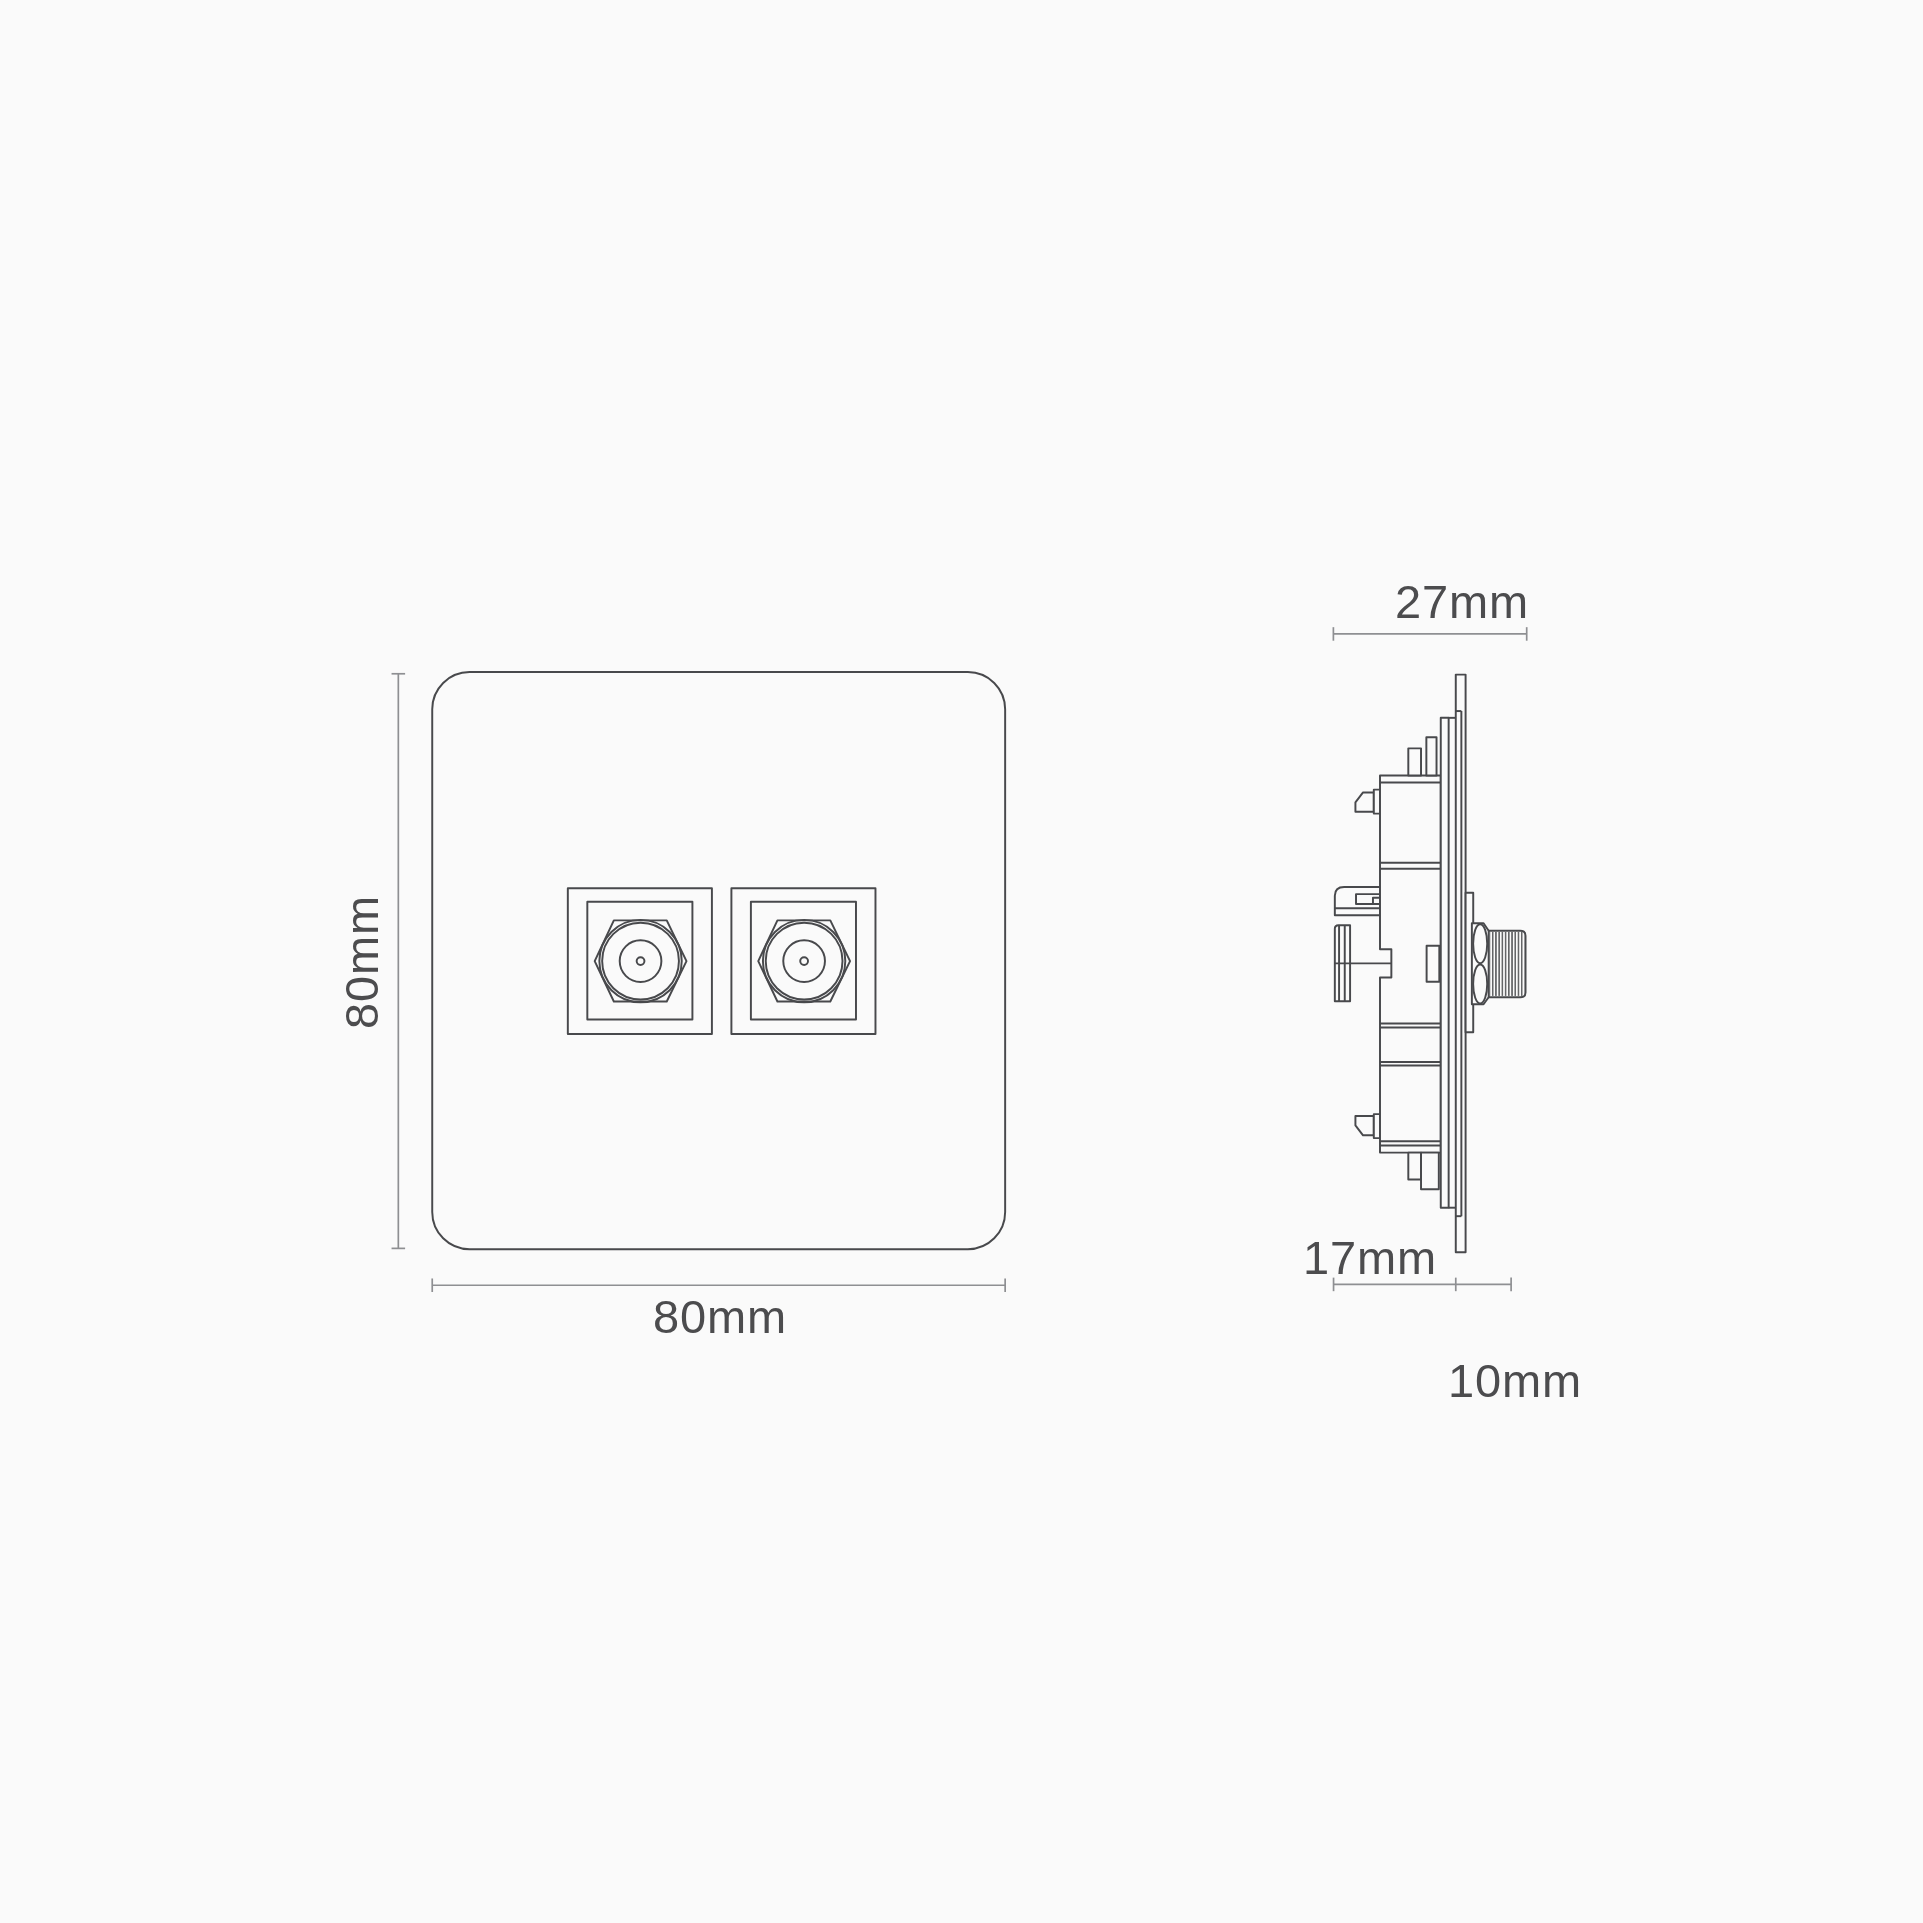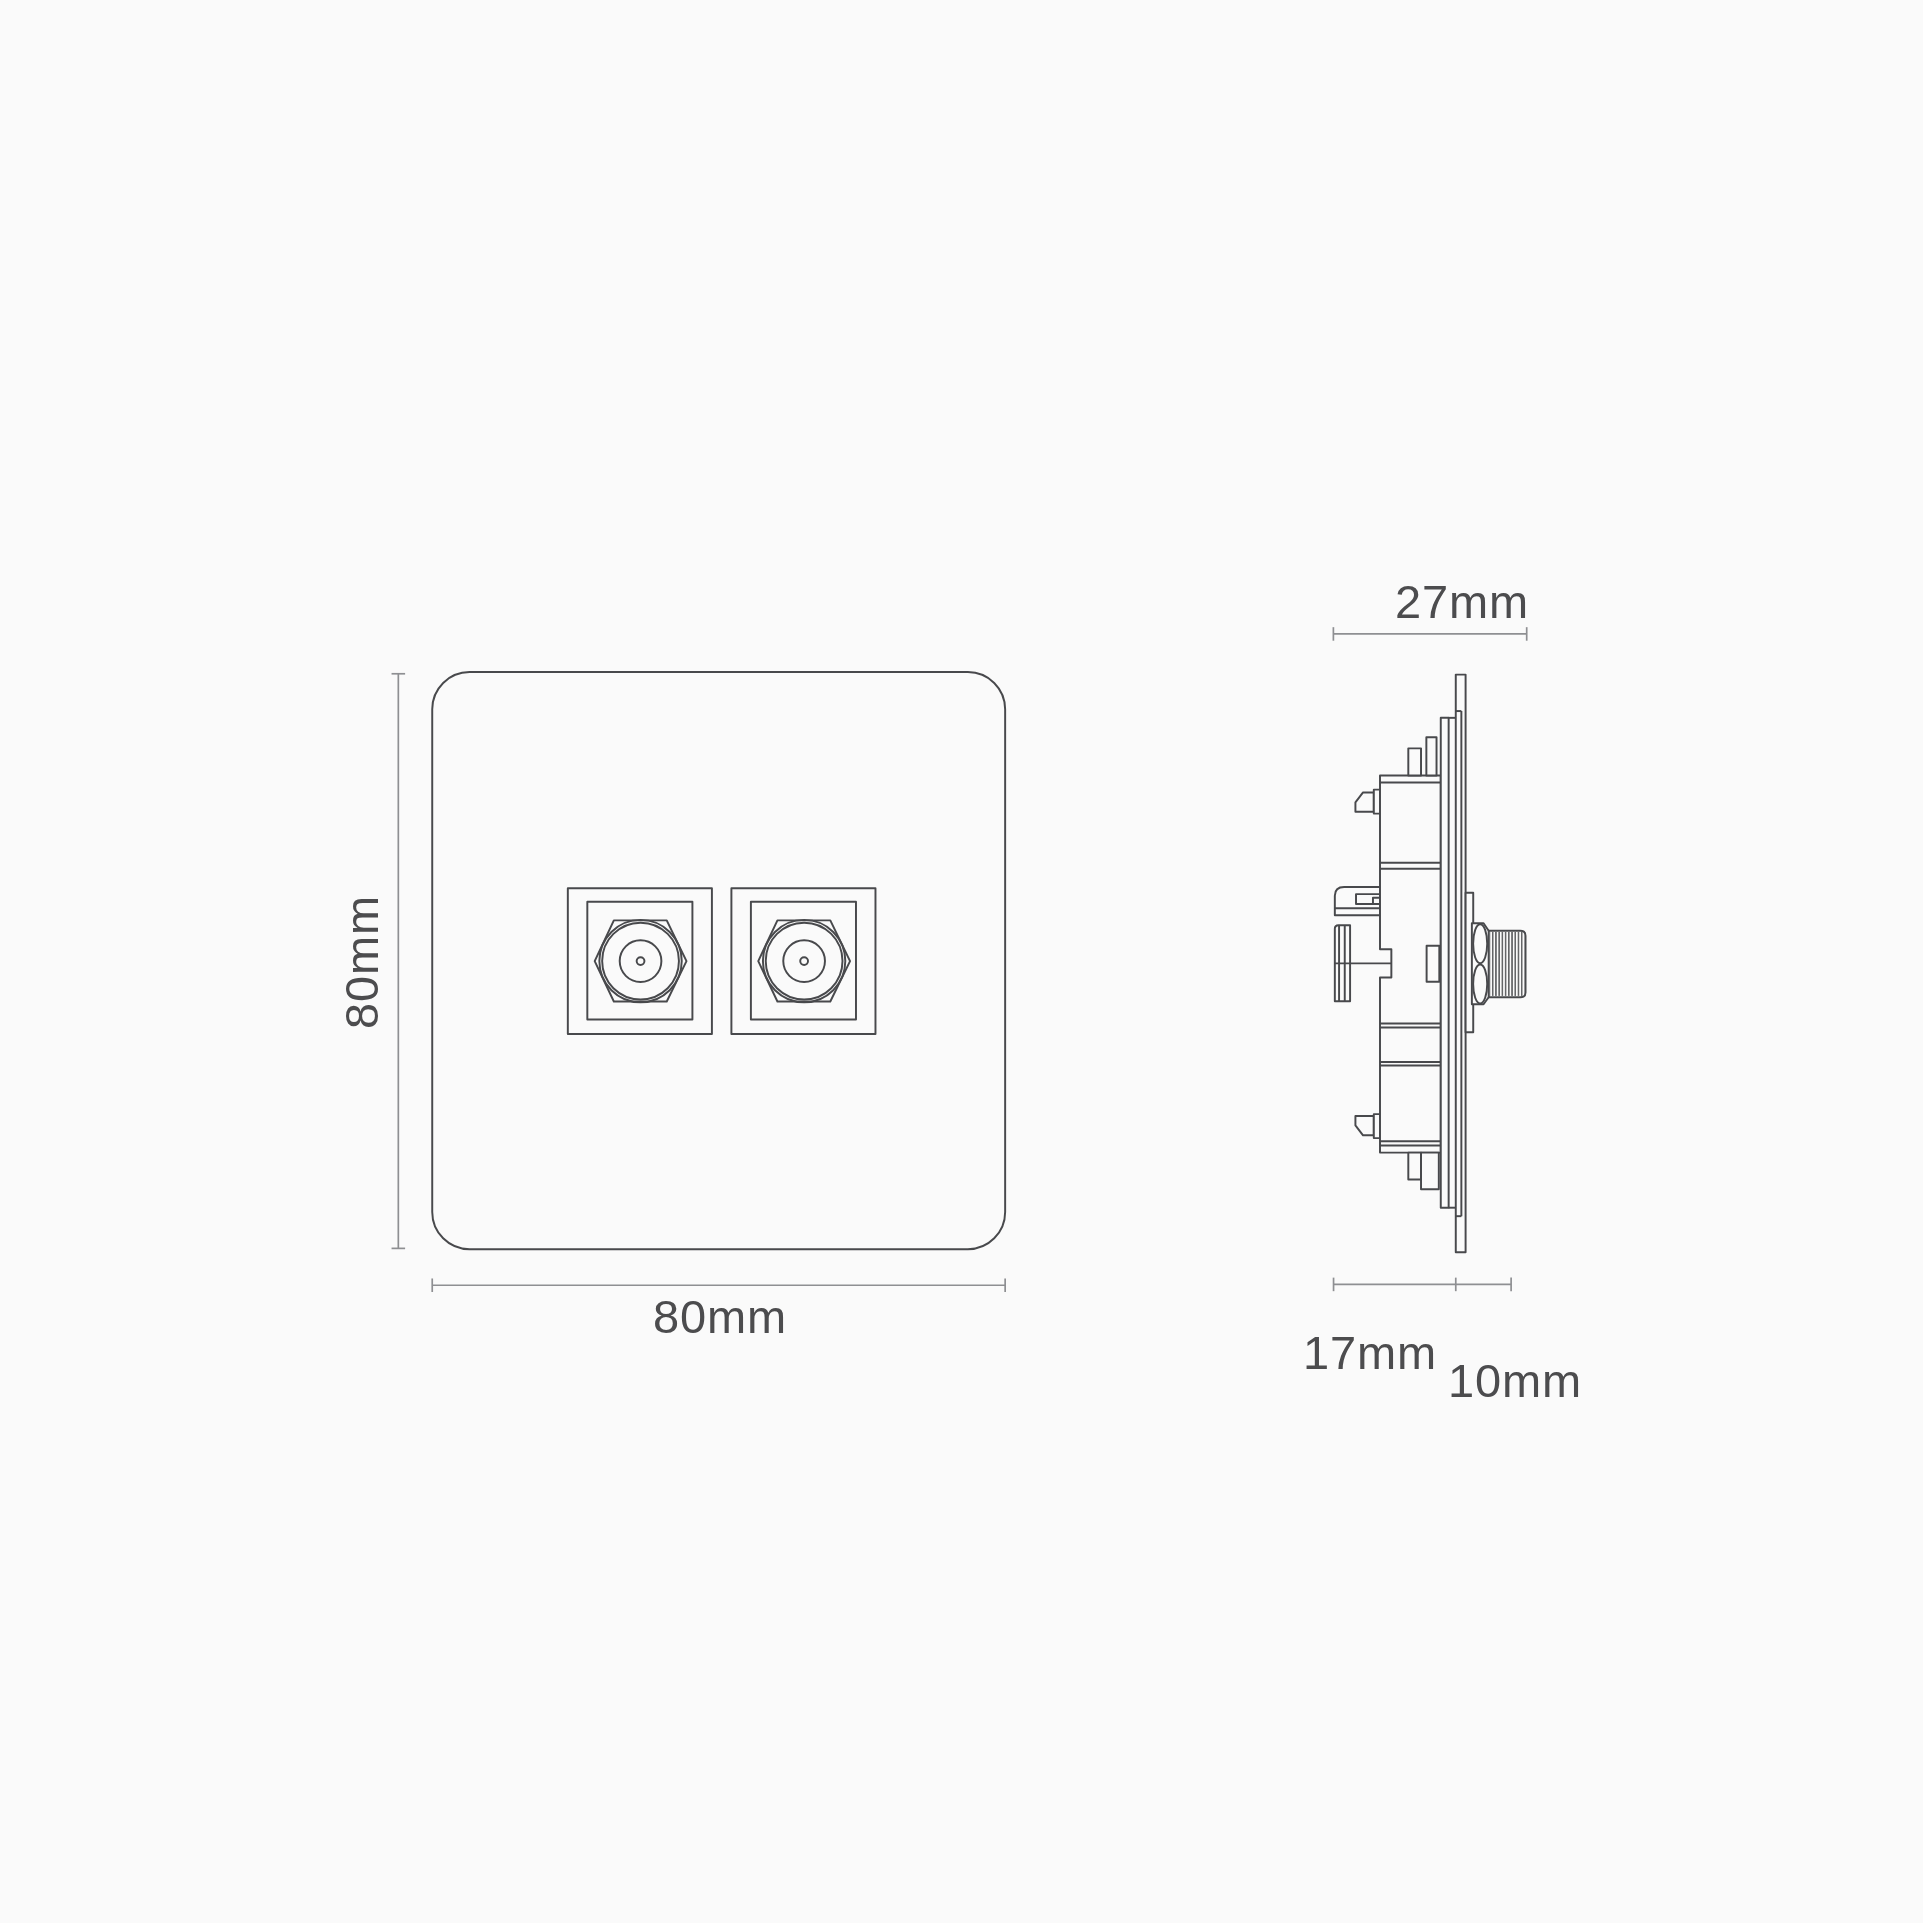--- a/index.html
+++ b/index.html
@@ -168,18 +168,18 @@
       <line class="dim" x1="1783" y1="1507.5" x2="1783" y2="1523.5"></line>
     </g>
   </svg>
 
   <div class="dim-label vertical" style="left:361px; top:962px;">80mm</div>
 
   <div class="dim-label" style="left:720px; top:1316px;">80mm</div>
 
   <div class="dim-label" style="left:1430px; top:601px;margin-left:32px;">27mm</div>
 
-  <div class="dim-label" style="left:1370px; top:1352px;">17mm</div>
+  <div class="dim-label" style="left:1370px; top:1257px;">17mm</div>
 
   <div class="dim-label" style="left:1515px; top:1380px;">10mm</div>
 
 </div>
 
 
 </body></html>

